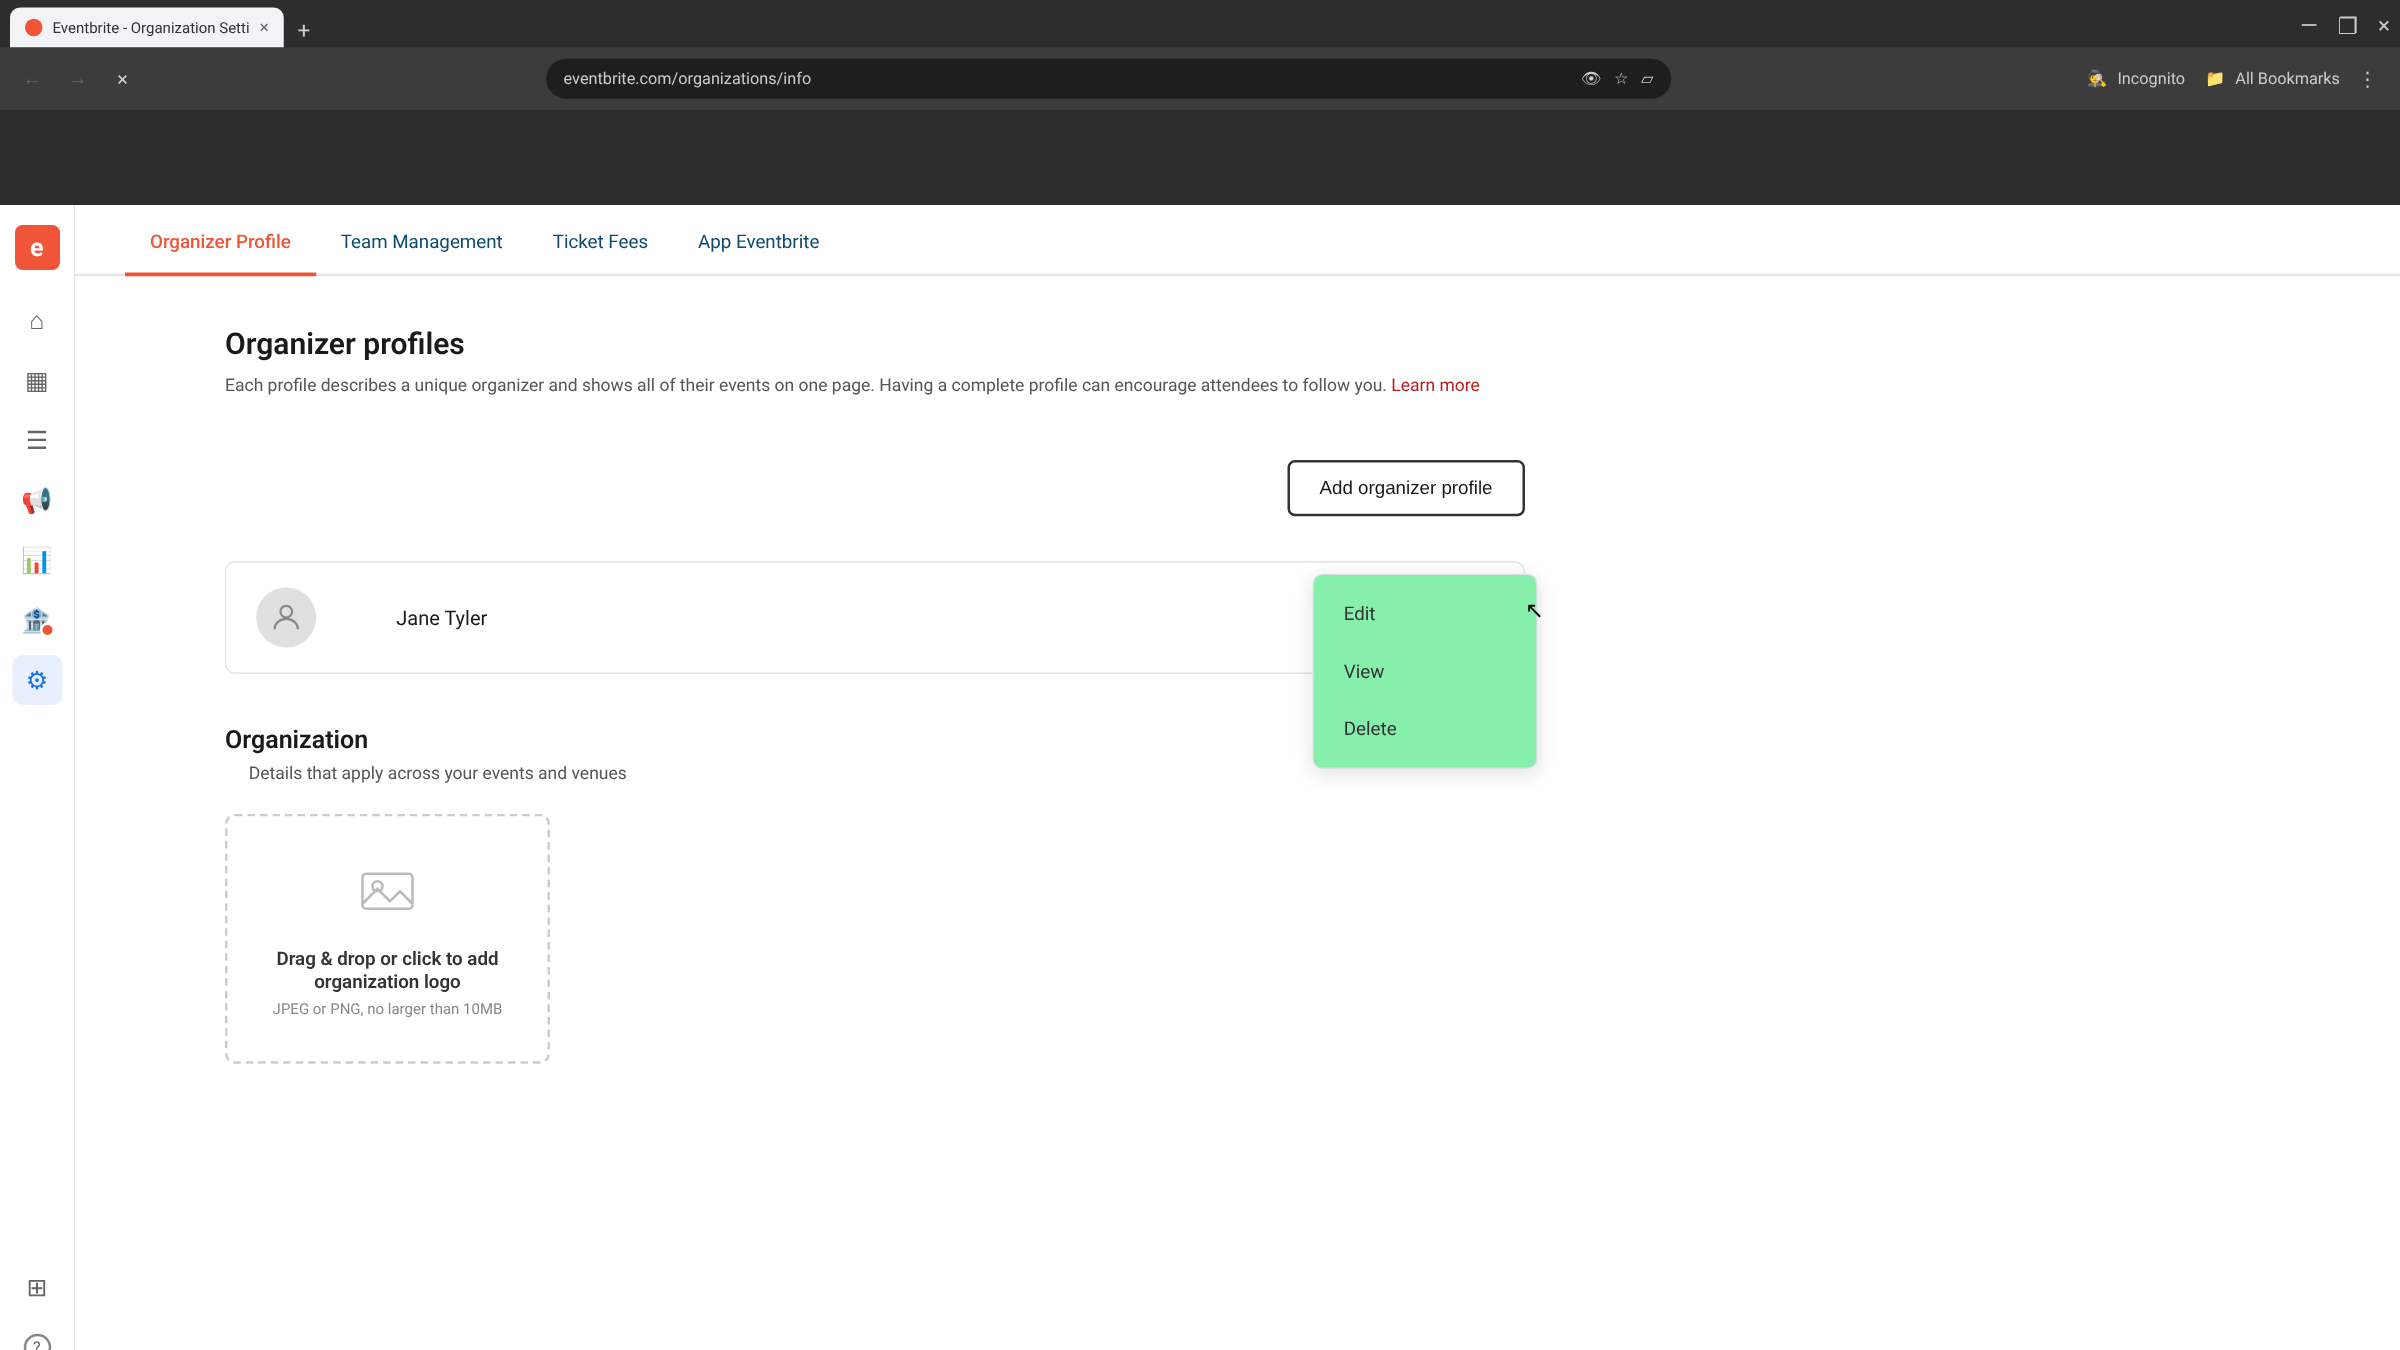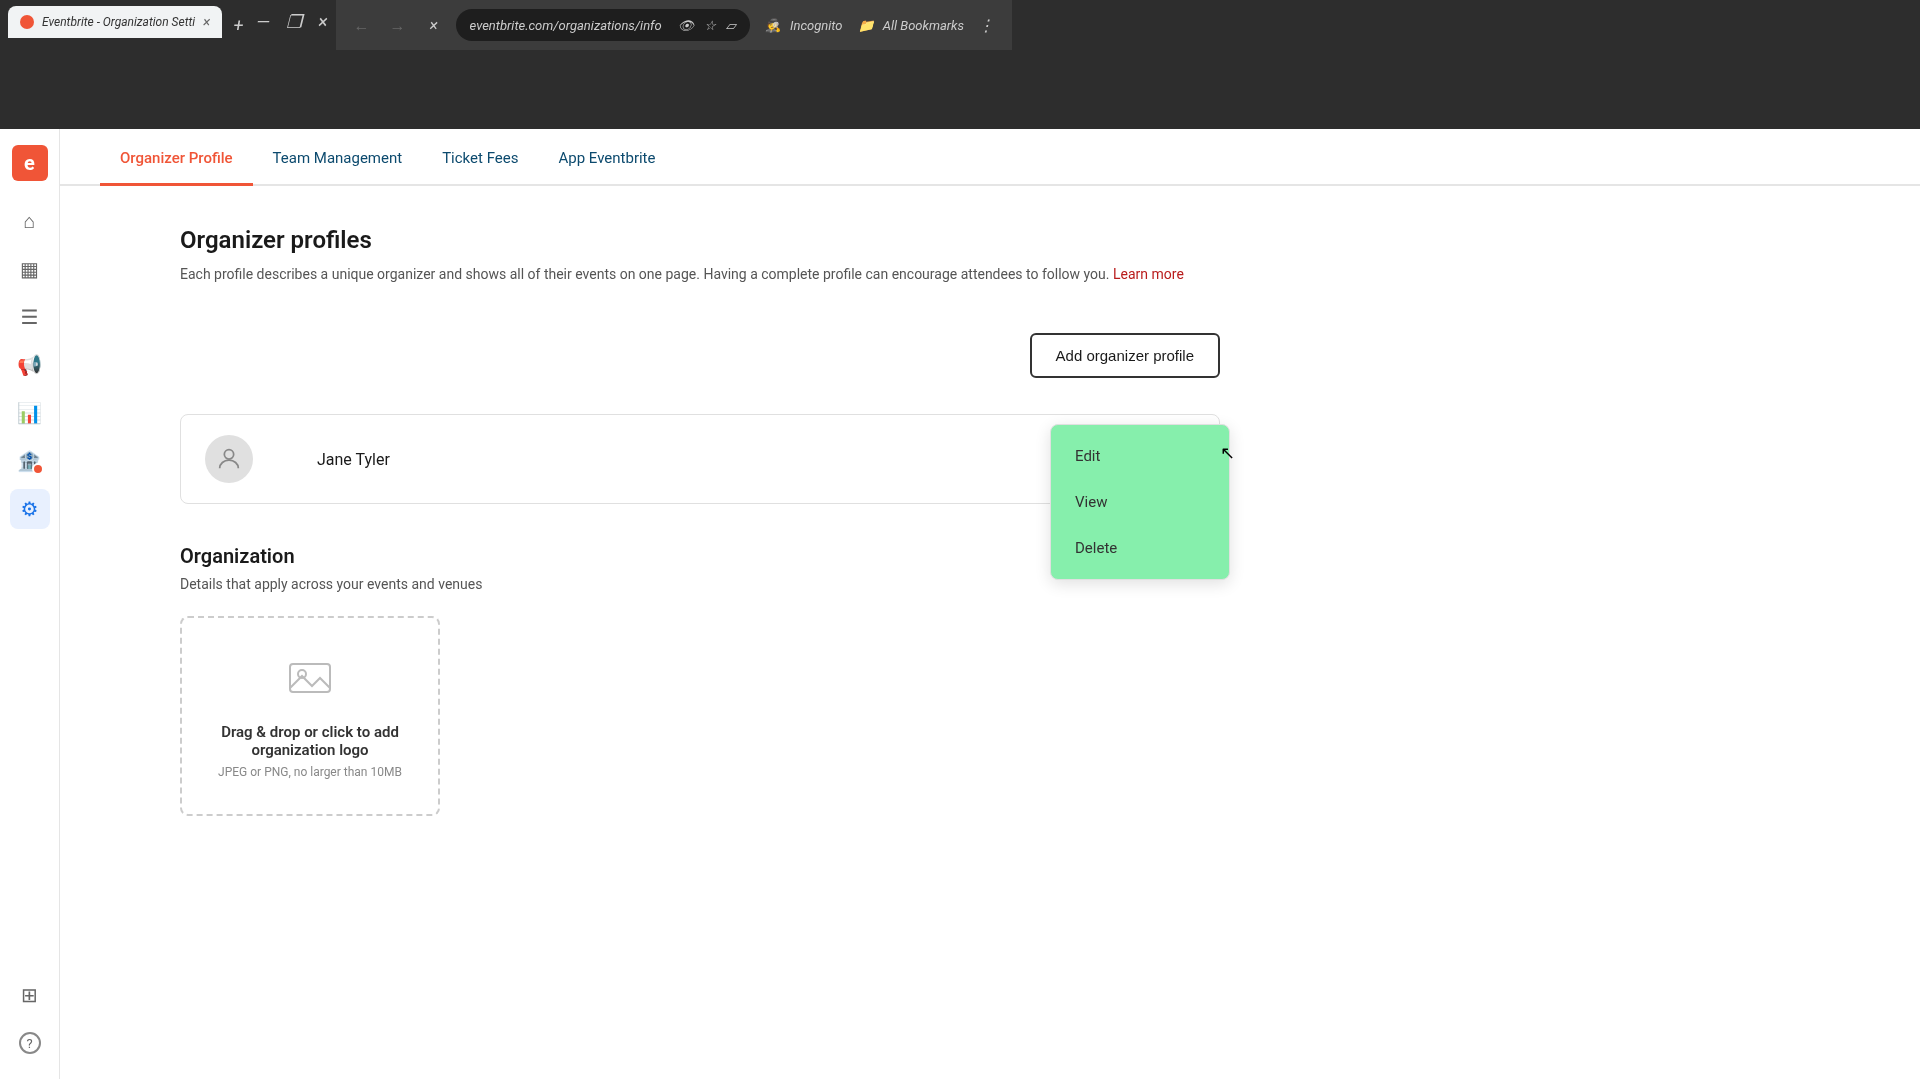--- a/index.html
+++ b/index.html
@@ -1,24 +1,23 @@
 <!DOCTYPE html>
 <html><head>
   <meta charset="utf-8">
   <style>
     * { margin: 0; padding: 0; box-sizing: border-box; }
     body { font-family: -apple-system, BlinkMacSystemFont, 'Segoe UI', Roboto, sans-serif; background: #fff; width: 1920px; height: 1080px; overflow: hidden; }
 
     
     .browser-chrome {
       background: #2d2d2d;
-      height: 129px;
-      display: flex;
-      flex-direction: row;
-      font-style: italic;
+      height: 164px;
+      display: flex;
+      flex-direction: column;
     }
     .browser-controls {
       display: flex;
       gap: 16px;
     }
     .browser-control {
       color: #ccc;
       font-size: 18px;
       cursor: pointer;
     }
@@ -304,20 +303,21 @@
     .org-section-title {
       font-size: 20px;
       font-weight: 600;
       color: #1a1a1a;
       margin-bottom: 8px;
     }
     .org-section-desc {
       font-size: 14px;
       color: #555;
       margin-bottom: 24px;
+      margin-left: 19px;
     }
 
     
     .logo-upload-area {
       border: 2px dashed #ccc;
       border-radius: 8px;
       width: 260px;
       height: 200px;
       display: flex;
       flex-direction: column;

